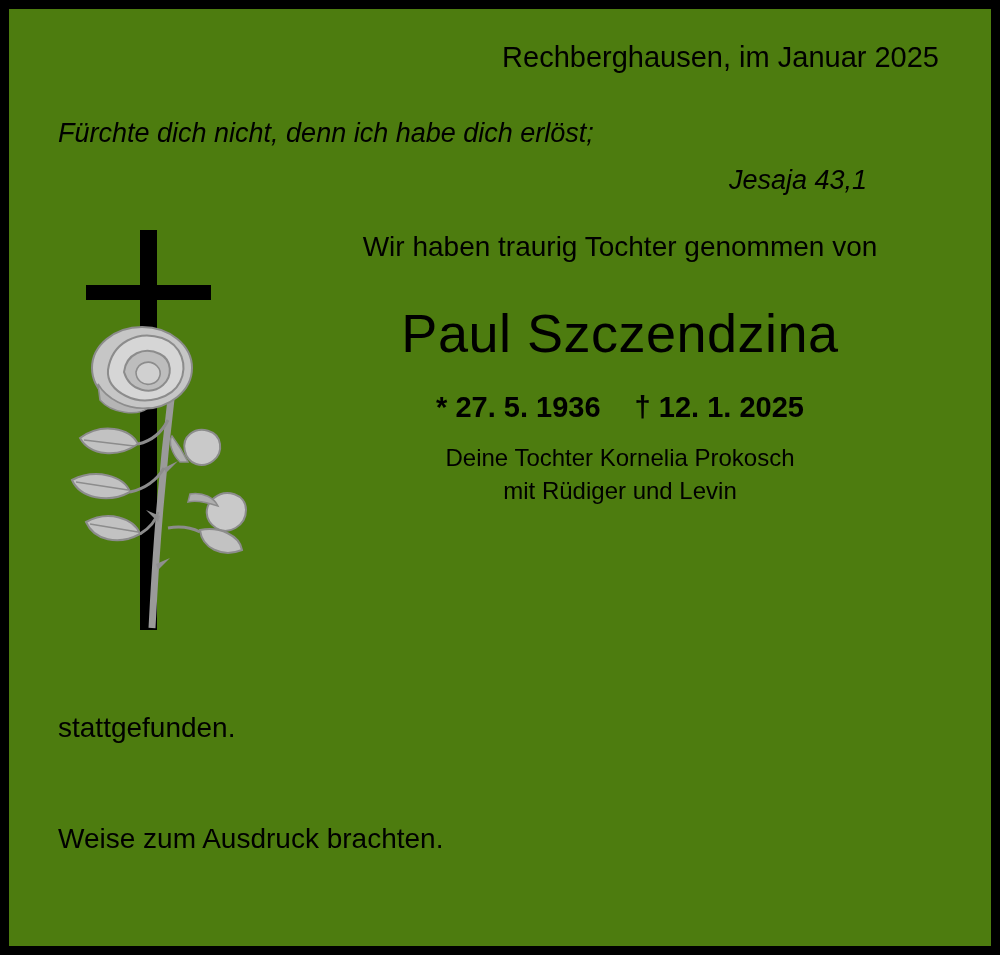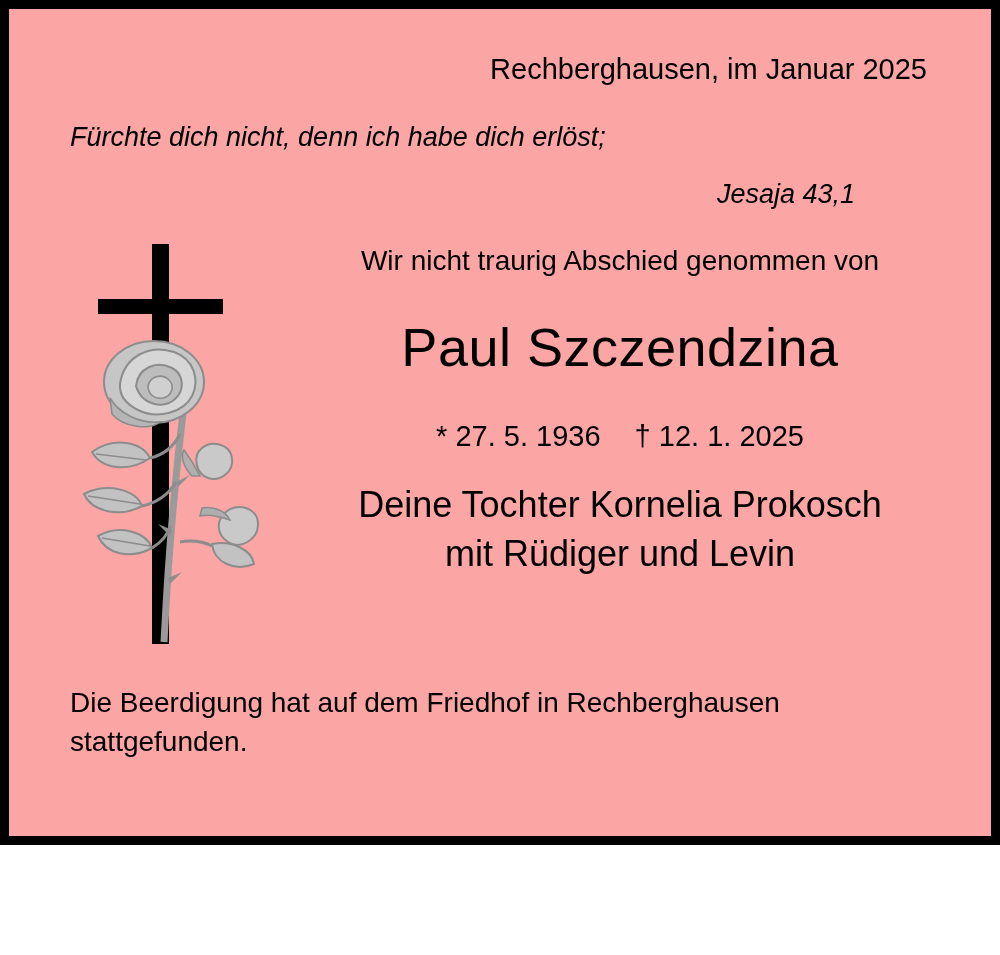--- a/index.html
+++ b/index.html
@@ -11,49 +11,49 @@
     width: 1000px;
     height: 955px;
     font-family: "Liberation Sans", sans-serif;
     color: #000000;
     overflow: hidden;
   }
   .obituary {
     position: relative;
     box-sizing: border-box;
     width: 1000px;
-    height: 845px;
+    height: 955px;
     border: 9px solid #000000;
-    background: #fca5a5;
-    padding: 16px;
+    background: #4d7c0f;
+    padding: 4px;
   }
   .inner {
     position: relative;
     box-sizing: border-box;
     width: 100%;
     height: 100%;
     padding: 22px 40px 20px 40px;
   }
   .place-date {
     text-align: right;
     font-size: 29px;
     line-height: 1.15;
     padding-right: 8px;
     padding-top: 6px;
   }
   .verse {
-    margin-top: 32px;
+    margin-top: 40px;
     font-style: italic;
     font-size: 27px;
     line-height: 1.45;
     padding-left: 5px;
   }
   .verse-line { white-space: nowrap; }
   .verse-ref {
-    margin-top: 22px;
+    margin-top: 12px;
     font-style: italic;
     font-size: 27px;
     text-align: right;
     padding-right: 80px;
   }
   .body-area {
     position: relative;
     margin-top: 34px;
     min-height: 400px;
   }
@@ -75,32 +75,33 @@
     margin-top: 22px;
   }
   .name {
     font-size: 54px;
     line-height: 1.1;
     margin-top: 40px;
     letter-spacing: 0.5px;
   }
   .dates {
     font-size: 29px;
-    margin-top: 43px;
+    margin-top: 28px;
+    font-weight: bold;
   }
   .dates .sep { display: inline-block; width: 34px; }
   .motto {
     font-size: 27px;
     font-weight: bold;
     margin-top: 62px;
   }
   .family {
-    font-size: 36px;
+    font-size: 24px;
     line-height: 1.35;
-    margin-top: 28px;
+    margin-top: 18px;
   }
   .footer {
     margin-top: 40px;
     padding-left: 5px;
   }
   .footer p {
     margin: 0;
     font-size: 28px;
     line-height: 1.38;
   }
@@ -162,37 +163,38 @@
           </g>
 
           <g>
             <path d="M132 300 C152 296, 172 306, 174 320 C154 328, 134 318, 132 300 Z" fill="#c2c2c2" stroke="#8c8c8c" stroke-width="2"></path>
             <path d="M100 298 C112 296, 124 298, 132 302" stroke="#8c8c8c" stroke-width="3" fill="none"></path>
           </g>
         </svg>
       </div>
 
       <div class="center-block">
-        <div class="intro">Wir nicht traurig Abschied genommen von</div>
+        <div class="intro">Wir haben traurig Tochter genommen von</div>
         <div class="name">Paul Szczendzina</div>
         <div class="dates">
           <span>* 27. 5. 1936</span><span class="sep"></span><span>† 12. 1. 2025</span>
         </div>
         <div class="family">
           <div>Deine Tochter Kornelia Prokosch</div>
           <div>mit Rüdiger und Levin</div>
         </div>
       </div>
 
     </div>
 
     <div class="footer">
       <p>
-        <span>Die Beerdigung hat auf dem Friedhof in Rechberghausen</span><br>
+        <br>
         <span>stattgefunden.</span>
       </p>
       <p class="para2">
         <br>
+        <span>Weise zum Ausdruck brachten.</span>
       </p>
     </div>
 
   </div>
 </div>
 
 </body></html>

